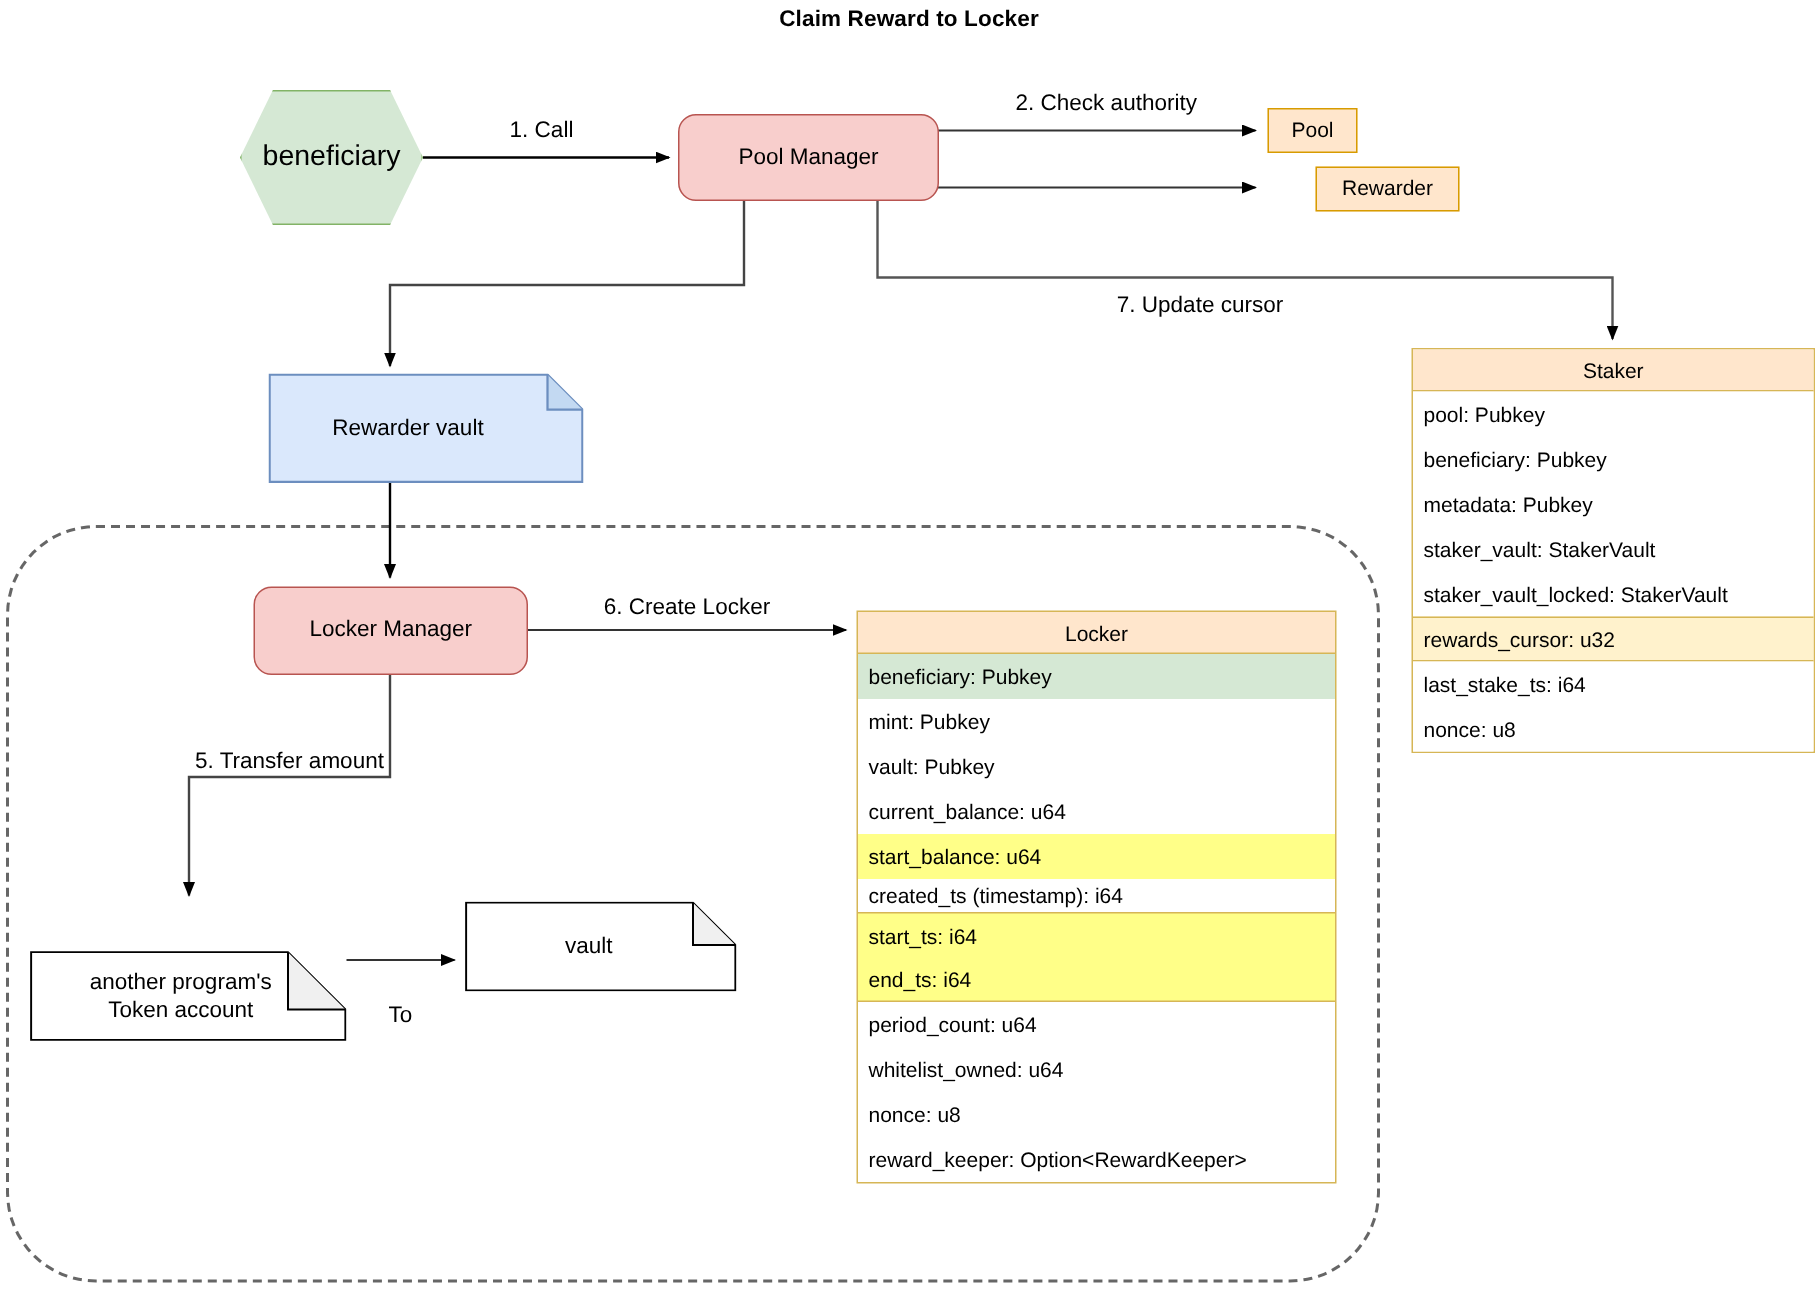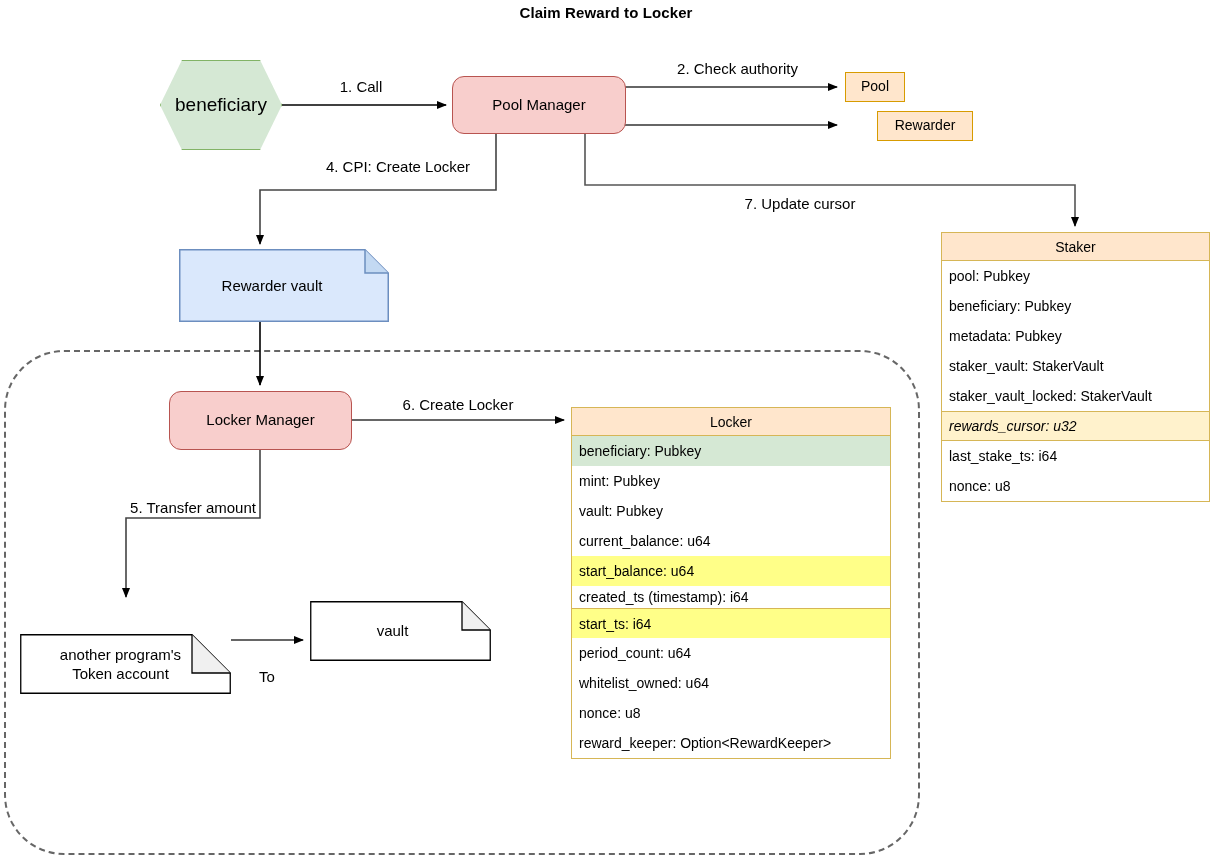--- a/index.html
+++ b/index.html
@@ -124,21 +124,21 @@
     justify-content: center;
   }
   .ctable .crow {
     box-sizing: border-box;
     display: flex;
     align-items: center;
     padding-left: 7px;
     background: #ffffff;
   }
   .ctable .crow.sep-top { border-top: 1.5px solid #d6b656; }
-  .ctable .crow.sep-bottom { border-bottom: 1.5px solid #d6b656; font-style: italic; }
+  .ctable .crow.sep-bottom { border-bottom: 1.5px solid #d6b656; }
 
   
   .elabel {
     position: absolute;
     font-size: 15px;
     line-height: 1.25;
     text-align: center;
     white-space: pre-line;
     background: transparent;
   }
@@ -234,21 +234,20 @@
       <path d="M152,0.75 V29 H180.25" fill="#f0f0f0" stroke="#000000" stroke-width="1.3"></path>
     </svg>
     <div class="doc-label" style="padding-right:16px;">vault</div>
   </div>
 
   <div class="elabel" style="left:296px; top:78px; width:130px;">1. Call</div>
 
   <div class="elabel" style="left:645px; top:60px; width:185px;">2. Check authority</div>
 
 
-  <div class="elabel" style="left:268px; top:158px; width:260px;">4. CPI: Create Locker</div>
 
   <div class="elabel" style="left:93px; top:499px; width:200px;">5. Transfer amount</div>
 
   <div class="elabel" style="left:366px; top:396px; width:184px;">6. Create Locker</div>
 
   <div class="elabel" style="left:660px; top:195px; width:280px;">7. Update cursor</div>
 
   <div class="elabel" style="left:240px; top:620px; width:54px;margin-top:48px;">To</div>
 
   <div class="ctable" id="staker-table" style="left:941px; top:232px; width:269px;">
@@ -265,19 +264,20 @@
 
   <div class="ctable" id="locker-table" style="left:571px; top:407px; width:320px;">
     <div class="chead" style="height:28px;">Locker</div>
     <div class="crow" style="height:30px; background:#d5e8d4;">beneficiary: Pubkey</div>
     <div class="crow" style="height:30px;">mint: Pubkey</div>
     <div class="crow" style="height:30px;">vault: Pubkey</div>
     <div class="crow" style="height:30px;">current_balance: u64</div>
     <div class="crow" style="height:30px; background:#ffff88;">start_balance: u64</div>
     <div class="crow" style="height:22px;">created_ts (timestamp): i64</div>
     <div class="crow sep-top" style="height:30px; background:#ffff88;">start_ts: i64</div>
+    <div class="crow sep-bottom" style="height:30px; background:#ffff88;">end_ts: i64</div>
     <div class="crow" style="height:30px;">period_count: u64</div>
     <div class="crow" style="height:30px;">whitelist_owned: u64</div>
     <div class="crow" style="height:30px;">nonce: u8</div>
     <div class="crow" style="height:30px;">reward_keeper: Option&lt;RewardKeeper&gt;</div>
   </div>
 
 </div>
 
 </body></html>

